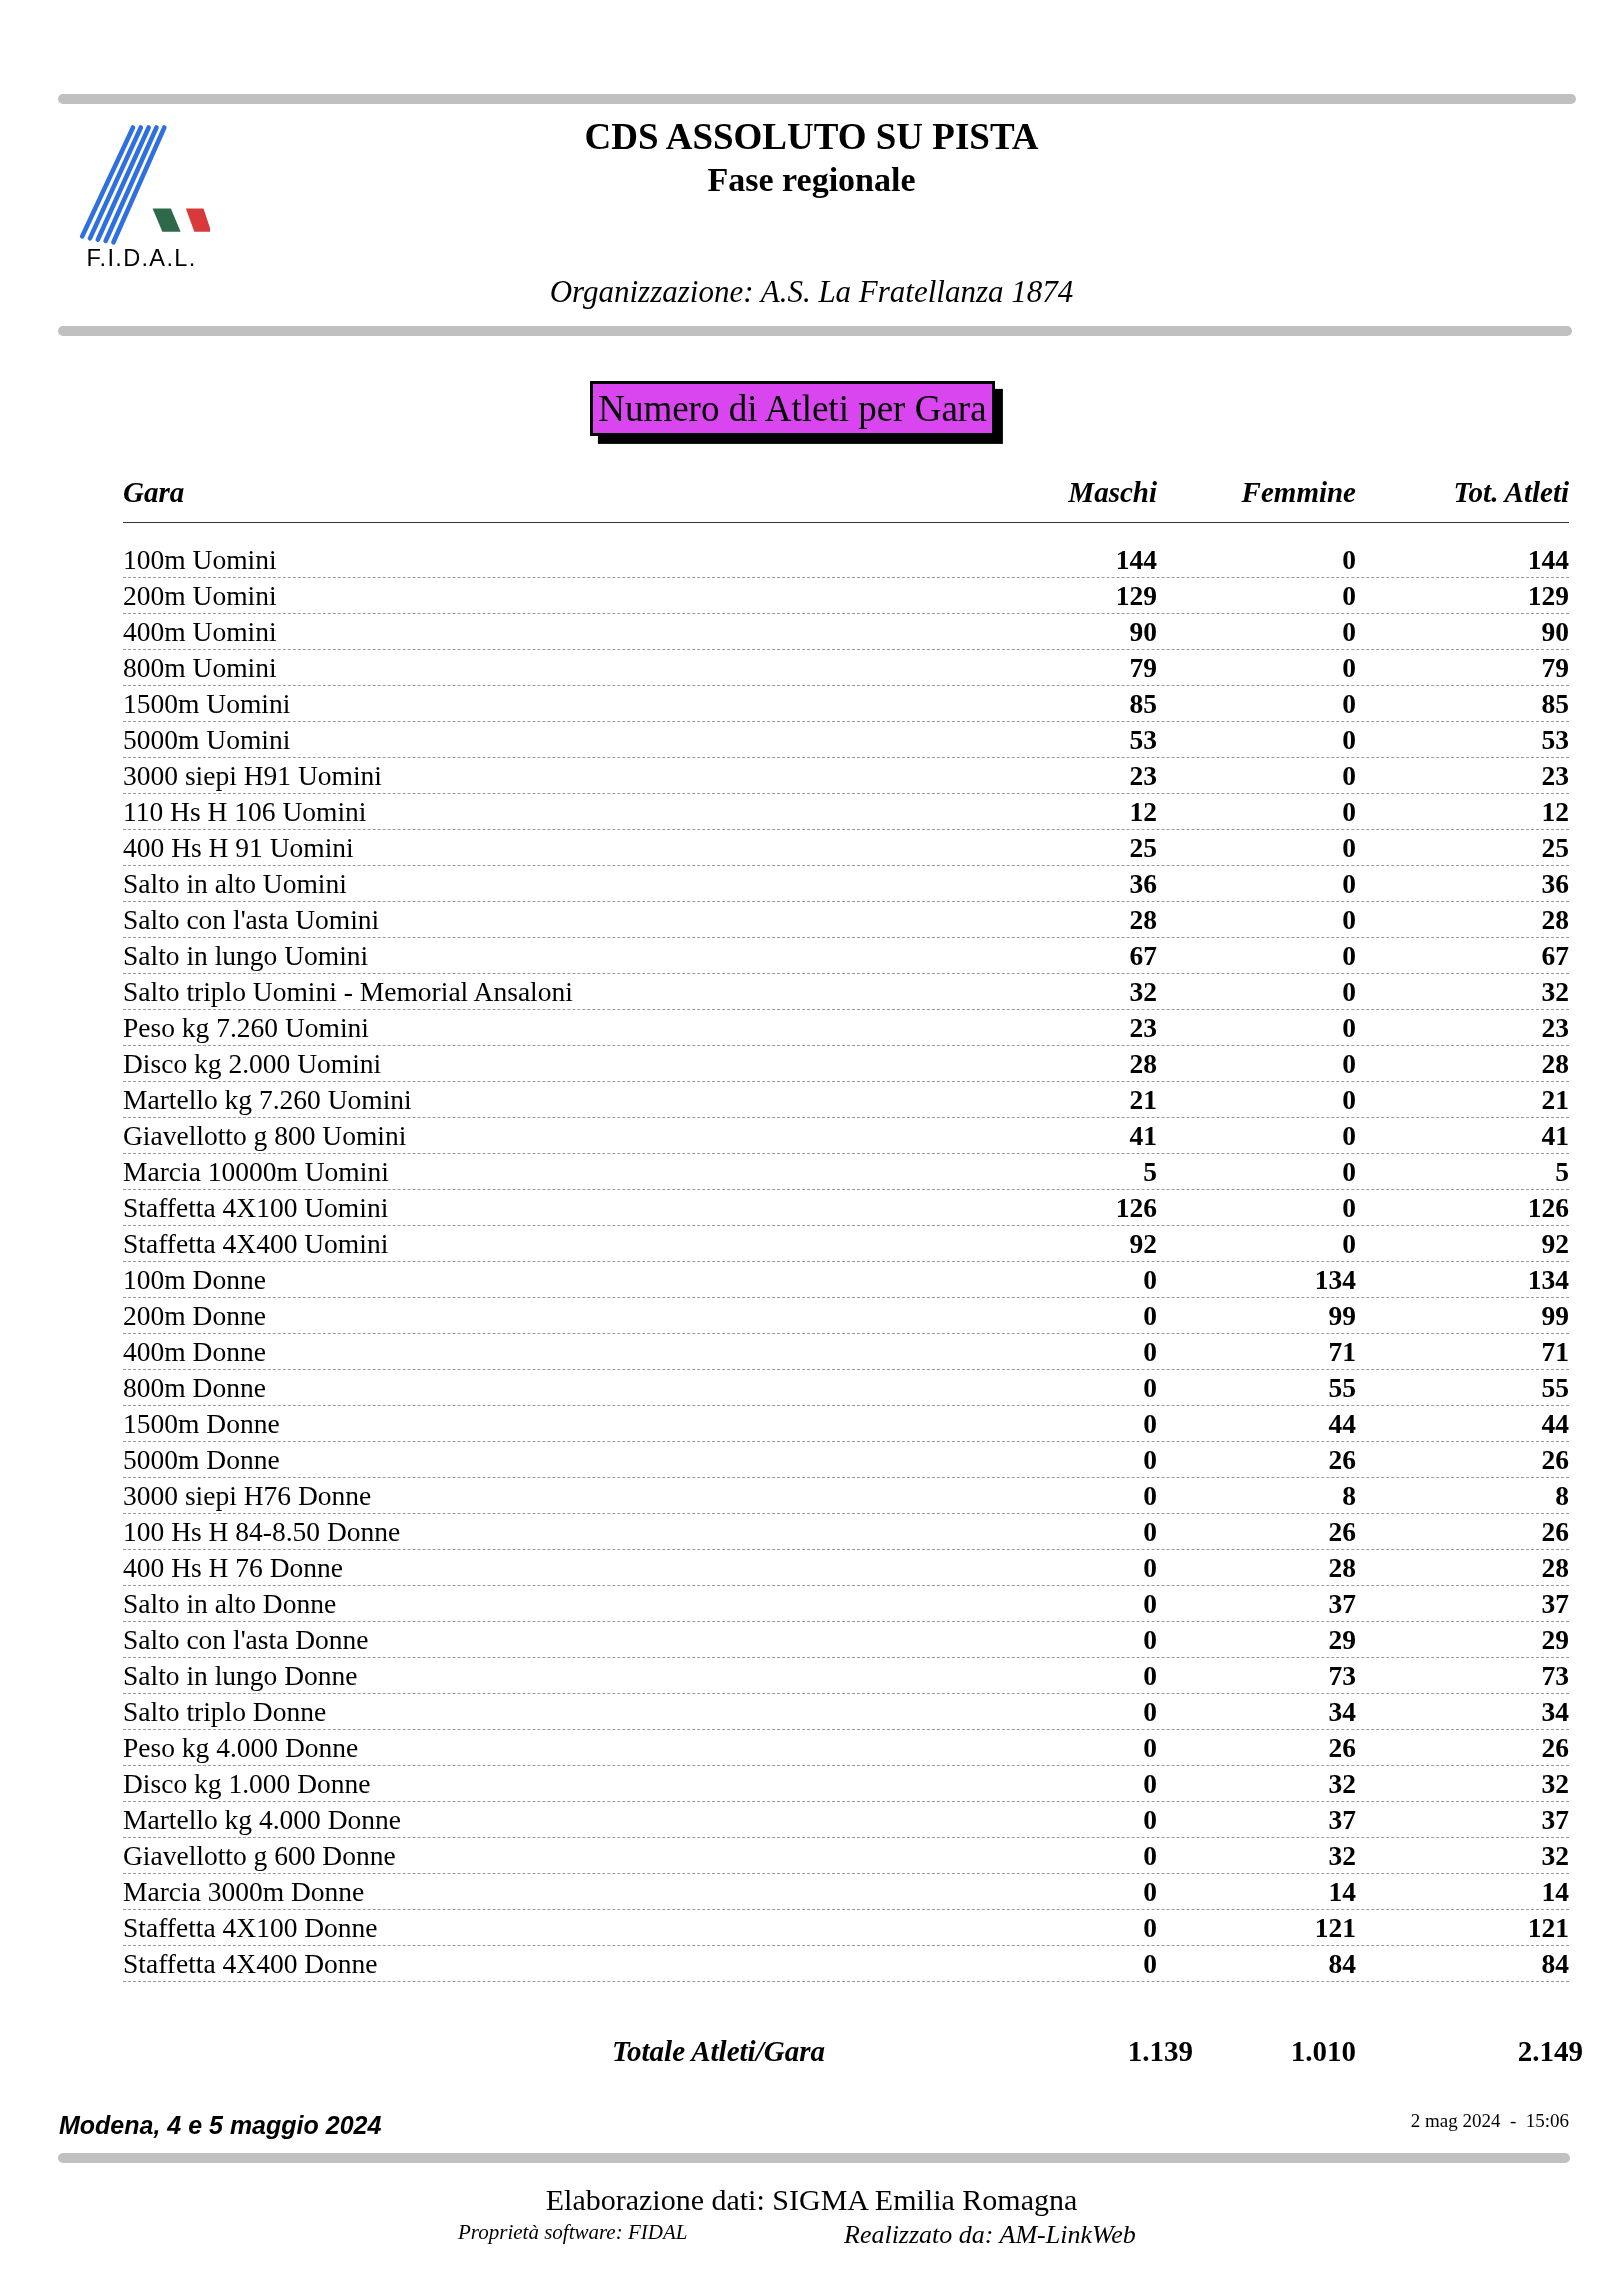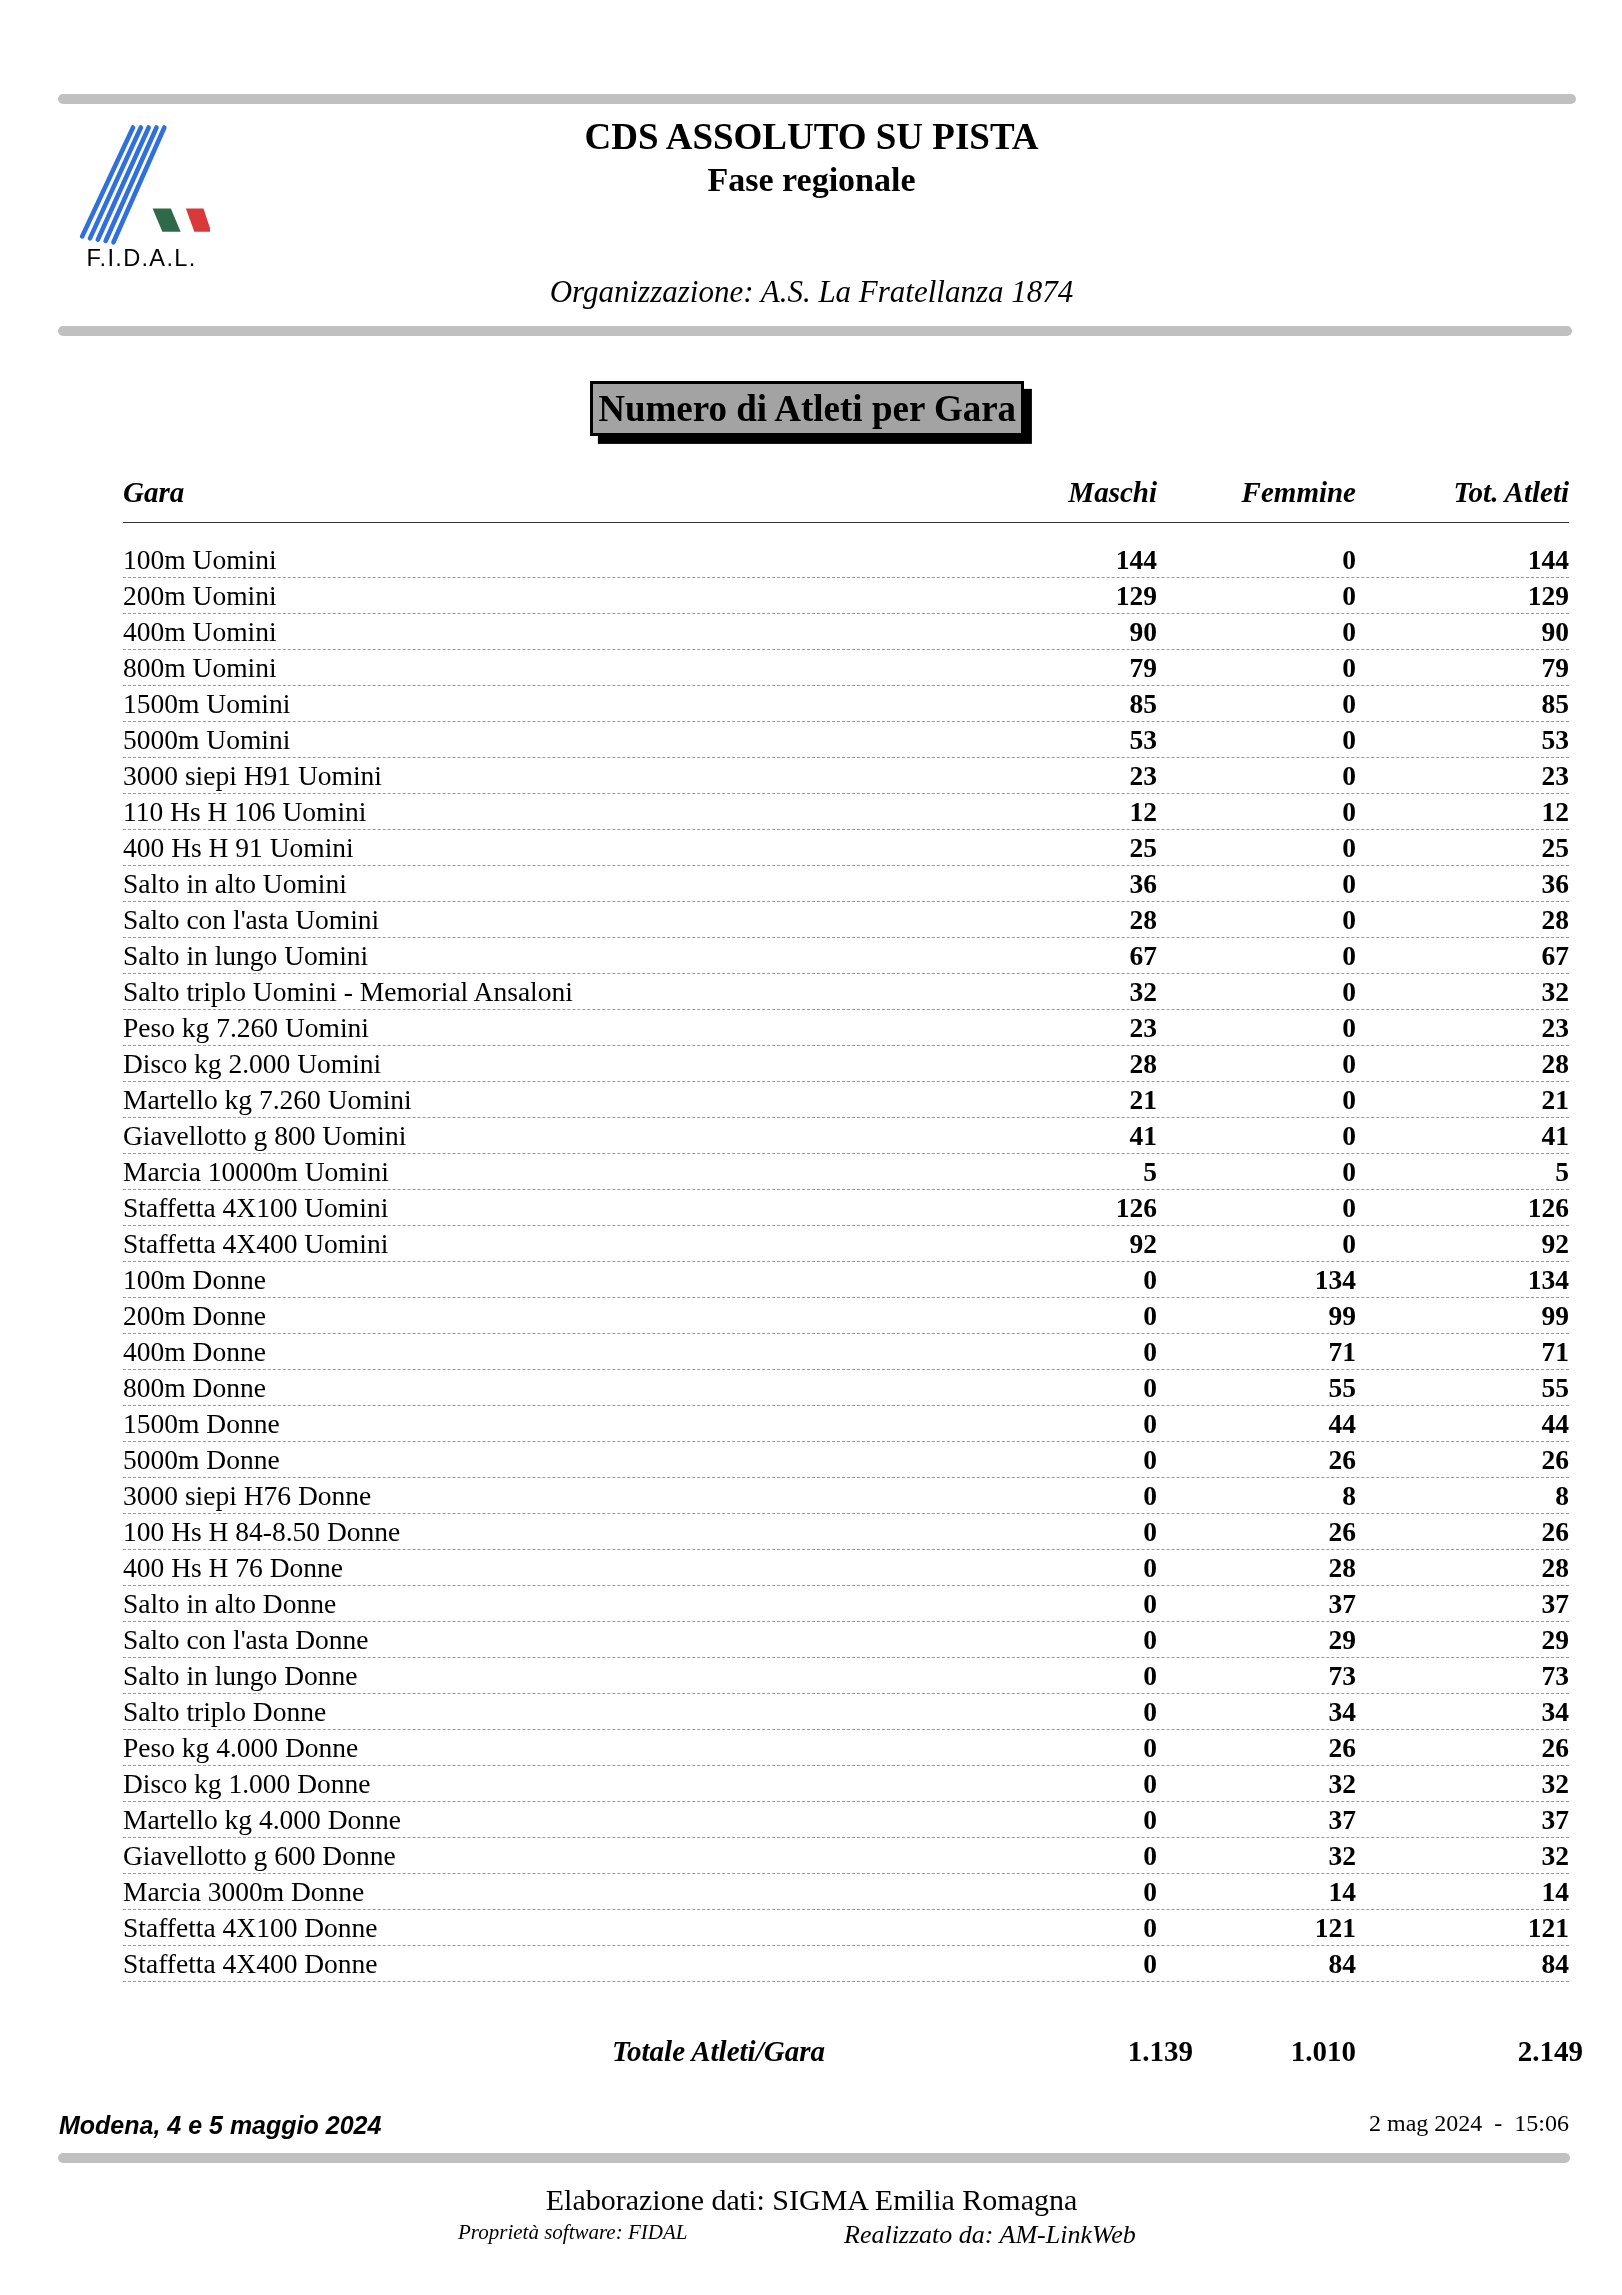--- a/index.html
+++ b/index.html
@@ -11,22 +11,22 @@
 
   #logo { left: 73px; top: 122px; width: 137px; height: 157px; }
   #logo-text { left: 73px; top: 245px; width: 137px; text-align: center;
                font-family: "Liberation Sans", "DejaVu Sans", sans-serif; font-size: 23.6px; letter-spacing: 1.3px; }
 
   #title1 { top: 115px; font-size: 37px; font-weight: bold; }
   #title2 { top: 161px; font-size: 34px; font-weight: bold; }
   #org { top: 274px; font-size: 31px; font-style: italic; }
 
   #box-wrap { left: 590px; top: 381px; }
-  #box { position: relative; border: 3.3px solid #000; background: #a3a3a3; padding: 2.6px 5.2px 3.9px 5.2px;
-         font-size: 37px; font-weight: bold; white-space: nowrap; box-shadow: 7.9px 7.9px 0 #000; }
+  #box { position: relative; border: 3.3px solid #000; background: #d946ef; padding: 2.6px 5.2px 3.9px 5.2px;
+         font-size: 37px; font-weight: normal; white-space: nowrap; box-shadow: 7.9px 7.9px 0 #000; }
 
   .th { position: absolute; top: 476px; font-size: 29px; font-style: italic; font-weight: bold; }
   #th-gara { left: 123px; }
   #th-m { right: 466px; }
   #th-f { right: 267px; }
   #th-t { right: 54px; }
   #head-rule { position: absolute; left: 123px; width: 1446px; top: 522px; height: 1.3px; background: #333; }
 
   #rows { position: absolute; left: 123px; top: 542px; width: 1446px; }
   .row { position: relative; height: 36px; border-bottom: 1.3px dashed #9a9a9a; box-sizing: border-box; }
@@ -37,21 +37,21 @@
   .c-t { right: 0; font-weight: bold; }
 
   .tot { position: absolute; top: 2035px; font-size: 29px; font-weight: bold; }
   #tot-label { left: 612px; font-style: italic; }
   #tot-m { right: 430px; margin-left: 32px; }
   #tot-f { right: 267px; }
   #tot-t { right: 40px; }
 
   #place { left: 59px; top: 2111px; font-family: "Liberation Sans", "DejaVu Sans", sans-serif;
            font-size: 25px; font-weight: bold; font-style: italic; }
-  #printed { right: 54px; top: 2110px; font-size: 24px; }
+  #printed { right: 54px; top: 2110px; font-size: 19px; }
   #credit1 { top: 2183px; font-size: 30px; }
   #credit2 { left: 458px; top: 2220px; font-size: 21px; font-style: italic; }
   #credit3 { left: 844px; top: 2220px; font-size: 26px; font-style: italic; }
 </style>
 </head>
 <body>
 
 <div class="bar" style="left:58px; top:94px; width:1518px;"></div>
 
 <div id="logo" class="abs">

